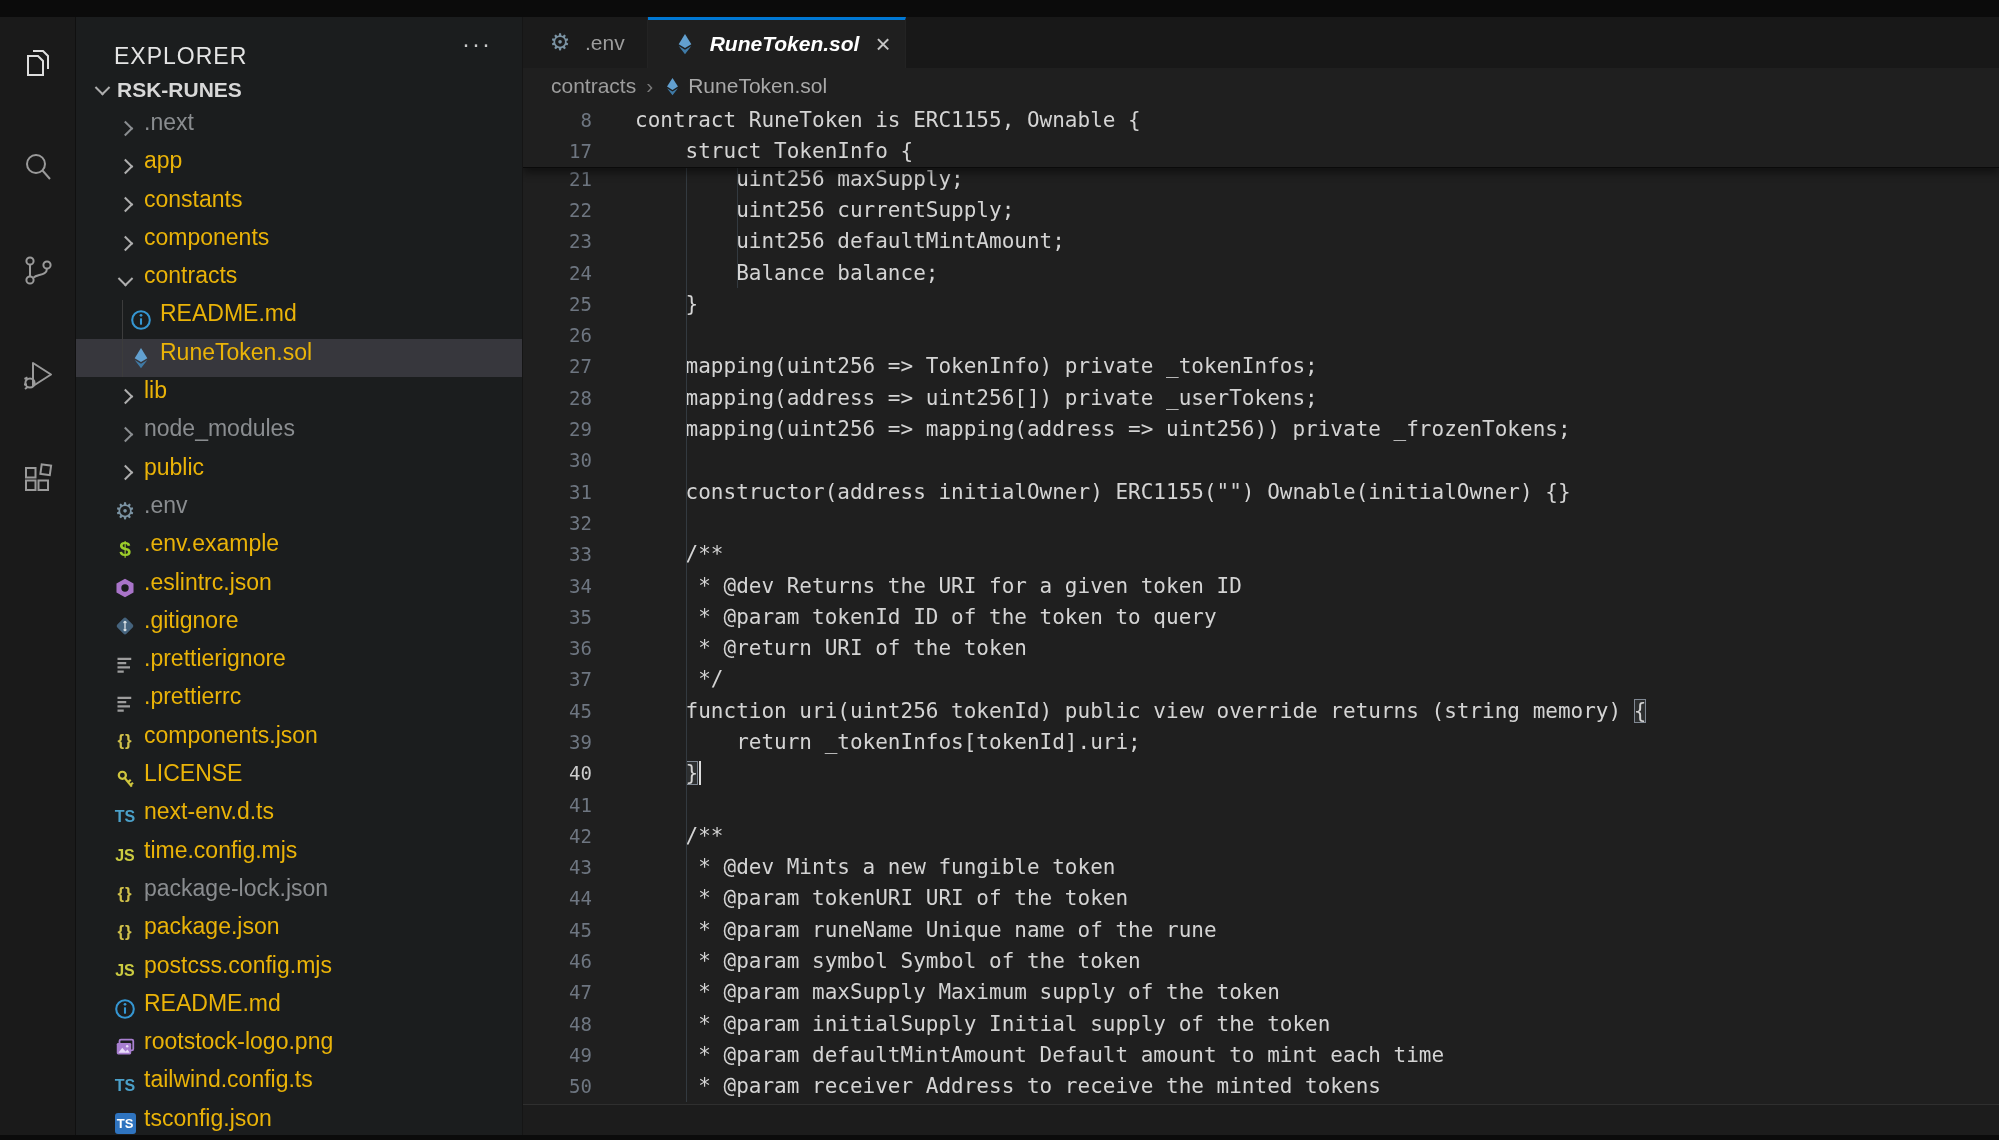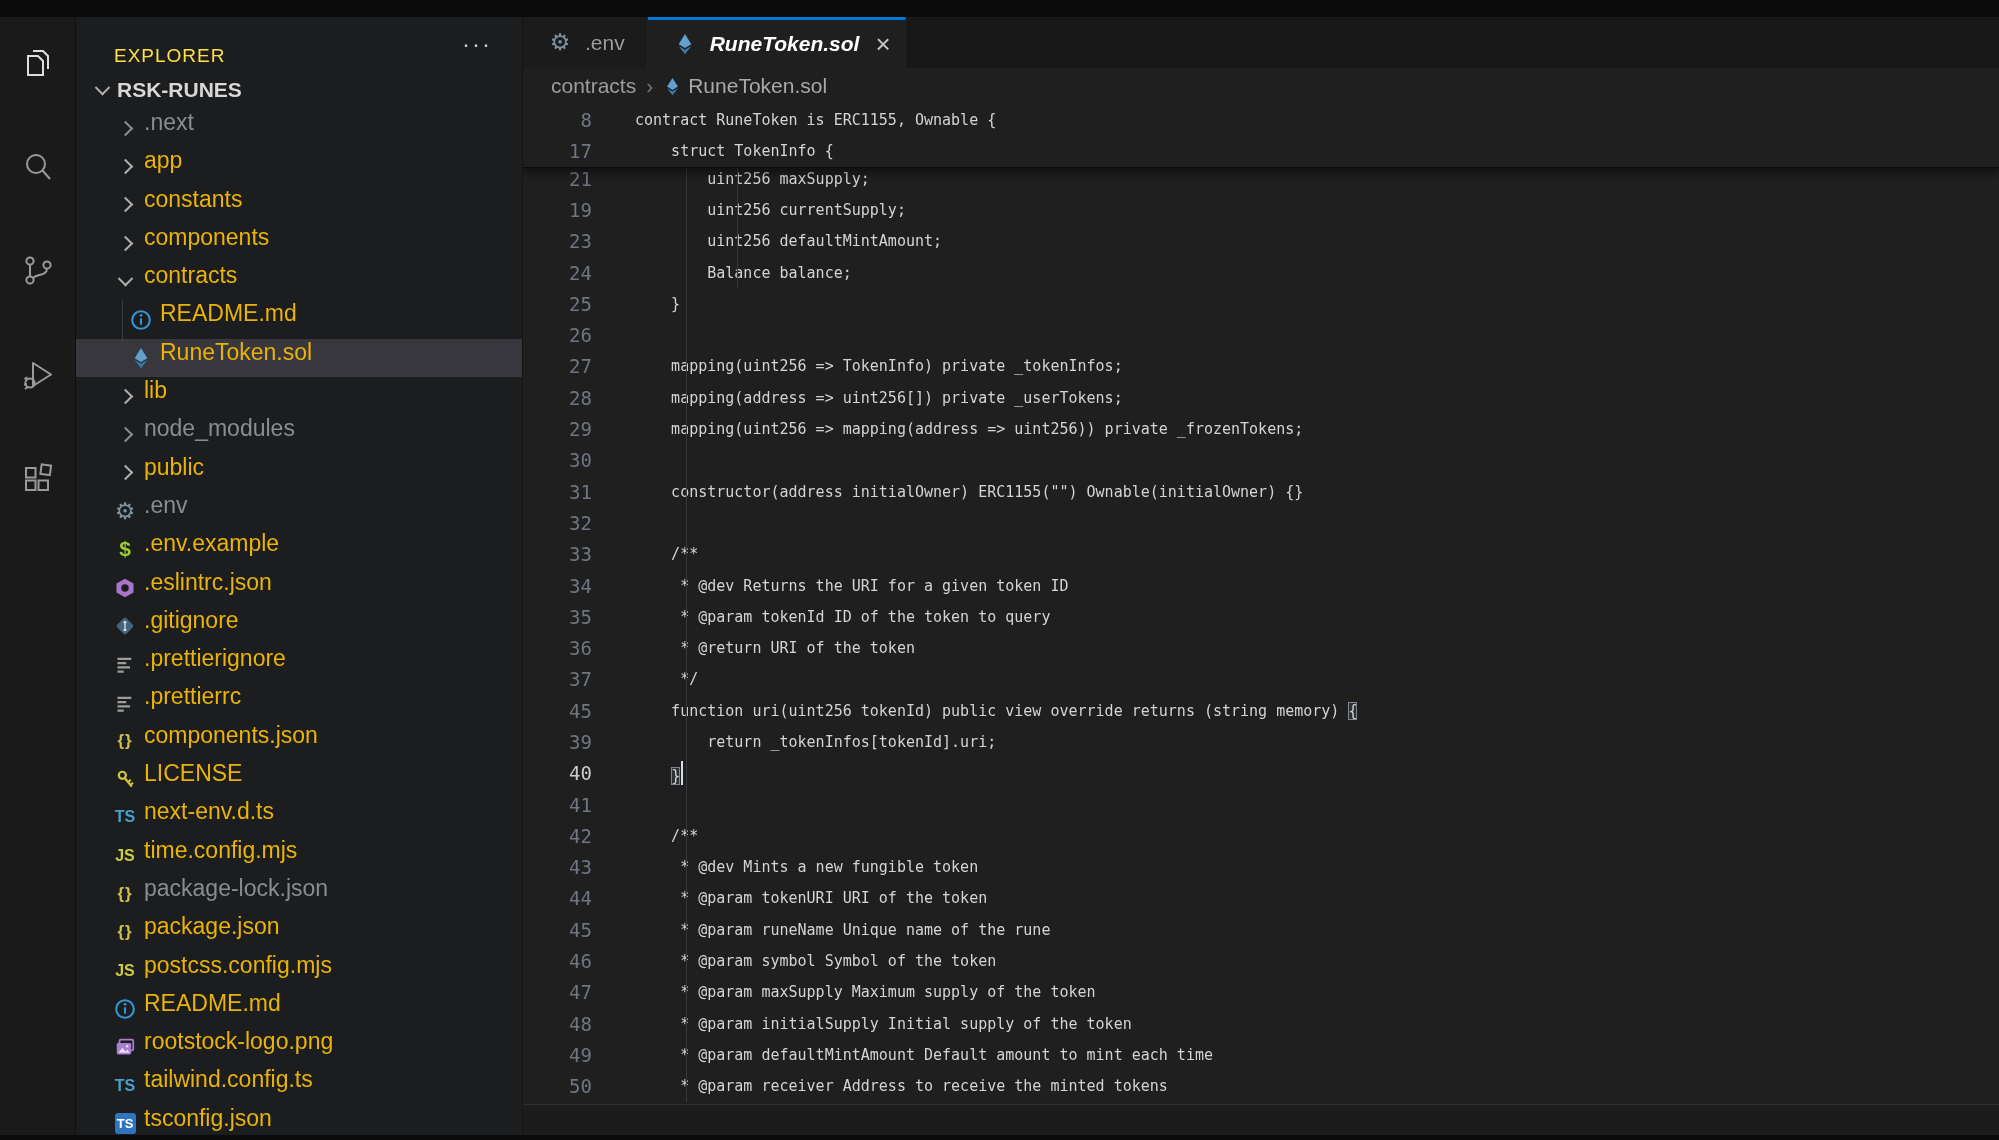--- a/index.html
+++ b/index.html
@@ -12,21 +12,21 @@
   
   .activitybar { width:76px; background:#1a1a1a; display:flex; flex-direction:column;
     align-items:center; padding-top:26px; gap:64px; border-right:1px solid #101010; }
   .ab-icon { width:40px; height:40px; display:flex; align-items:center; justify-content:center; cursor:pointer; }
   .ab-icon svg { stroke:#9a9a9a; fill:none; stroke-width:2; }
   .ab-icon.active svg { stroke:#dddddd; }
 
   
   .sidebar { width:447px; background:#1b1d1e; position:relative; border-right:1px solid #151515; }
   .sb-header { height:54px; display:flex; align-items:center; padding:0 30px 0 38px; }
-  .sb-title { font-size:19px; letter-spacing:1px; color:#fde047; flex:1;margin-top:24px; }
+  .sb-title { font-size:23px; letter-spacing:1px; color:#e5e5e5; flex:1;margin-top:24px; }
   .sb-menu { color:#c9c9c9; font-size:24px; letter-spacing:2px; cursor:pointer; line-height:10px; }
   .sb-root { height:38px; display:flex; align-items:center; padding-left:13px; cursor:pointer; }
   .sb-root .chevbox { width:26px; display:flex; justify-content:center; }
   .sb-root-label { font-size:21px; font-weight:bold; color:#d8d8d8; margin-left:2px; }
   .sb-items { position:relative; }
   .sb-item { height:38.3px; display:flex; padding-left:34px; cursor:pointer; }
   .sb-item.child { padding-left:50px; }
   .sb-item.selected { background:#37373d; }
   .iconbox { width:30px; display:inline-flex; justify-content:center; align-items:center; flex:none; }
   .sb-label { font-size:23px; color:#eab308; margin-left:4px; white-space:nowrap; }
@@ -58,21 +58,21 @@
   .bc-sep { font-size:21px; color:#7a7a7a; margin:0 10px; }
   .bc-file { font-size:21px; color:#a9a9a9; cursor:pointer; margin-left:6px; }
 
   
   .codearea { position:relative; flex:1; overflow:hidden; background:#1f1f1f;
     font-family:"DejaVu Sans Mono", monospace; }
   .lines-layer { position:absolute; left:0; top:59px; right:0; }
   .cl { height:31.3px; display:flex; align-items:center; cursor:text; }
   .ln { width:69px; text-align:right; font-size:19px; color:#6e7681; flex:none; }
   .ln.cur { color:#cccccc; }
-  .ct { margin-left:43px; font-size:15px; color:#d4d4d4; white-space:pre; }
+  .ct { margin-left:43px; font-size:21px; color:#d4d4d4; white-space:pre; }
   .sticky { position:absolute; left:0; top:0; right:0; background:#1f1f1f;
     border-bottom:1px solid #0a0a0a; box-shadow:0 5px 8px rgba(0,0,0,0.45); }
   .guide { position:absolute; width:1px; background:#333a40; }
   .bm { outline:1px solid #808893; outline-offset:-1px; background:rgba(110,120,130,0.18); }
   .caret { display:inline-block; width:2px; height:24px; background:#dcdcdc; vertical-align:text-bottom; margin-left:1px; }
 
   
   .panel { height:36px; flex:none; background:#1c1c1c; border-top:1px solid #2f2f2f;
     display:flex; align-items:flex-end; padding-left:32px; gap:42px; overflow:hidden; }
   .panel-tab { font-size:17px; letter-spacing:0.8px; color:#9d9d9d; padding-bottom:0px;
@@ -374,21 +374,21 @@
     <div class="codearea">
       <div class="lines-layer">
         <div class="guide" style="left:163px; top:0; height:939px;"></div>
         <div class="guide" style="left:214px; top:0; height:125px;"></div>
 
       <div class="cl">
             <span class="ln">21</span>
             <span class="ct">        uint256 maxSupply;</span>
           </div>
           <div class="cl">
-            <span class="ln">19</span>
+            <span class="ln">22</span>
             <span class="ct">        uint256 currentSupply;</span>
           </div>
           <div class="cl">
             <span class="ln">23</span>
             <span class="ct">        uint256 defaultMintAmount;</span>
           </div>
           <div class="cl">
             <span class="ln">24</span>
             <span class="ct">        Balance balance;</span>
           </div>

